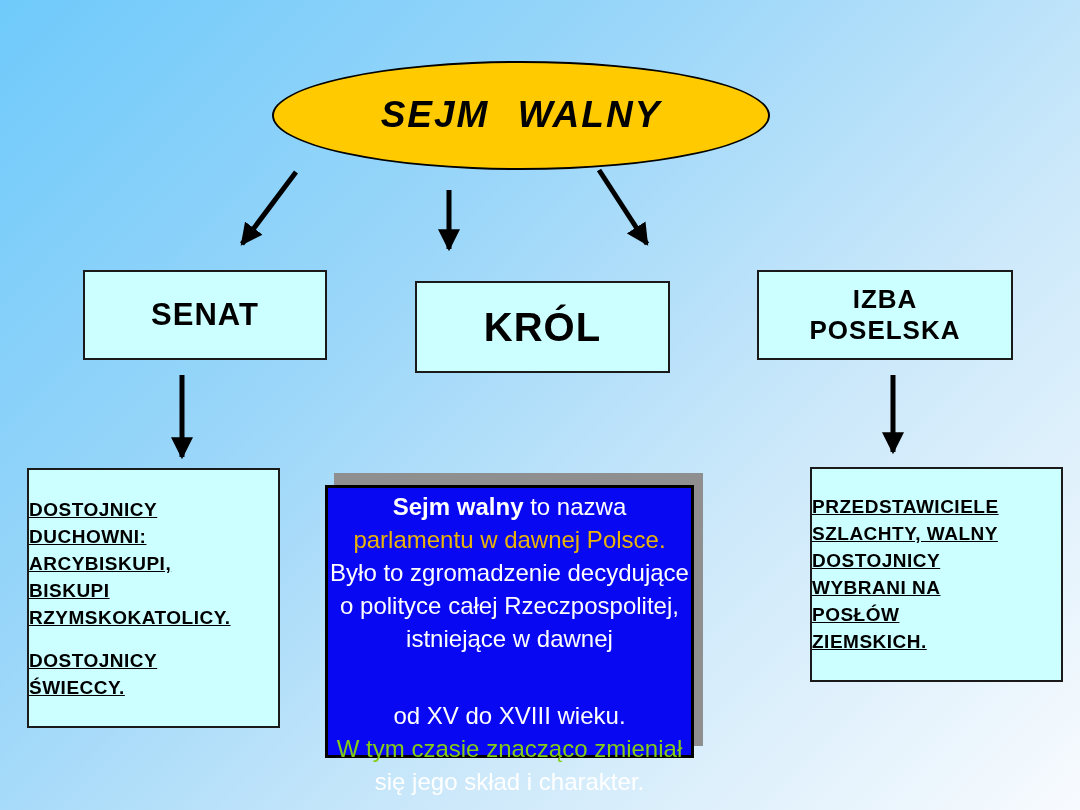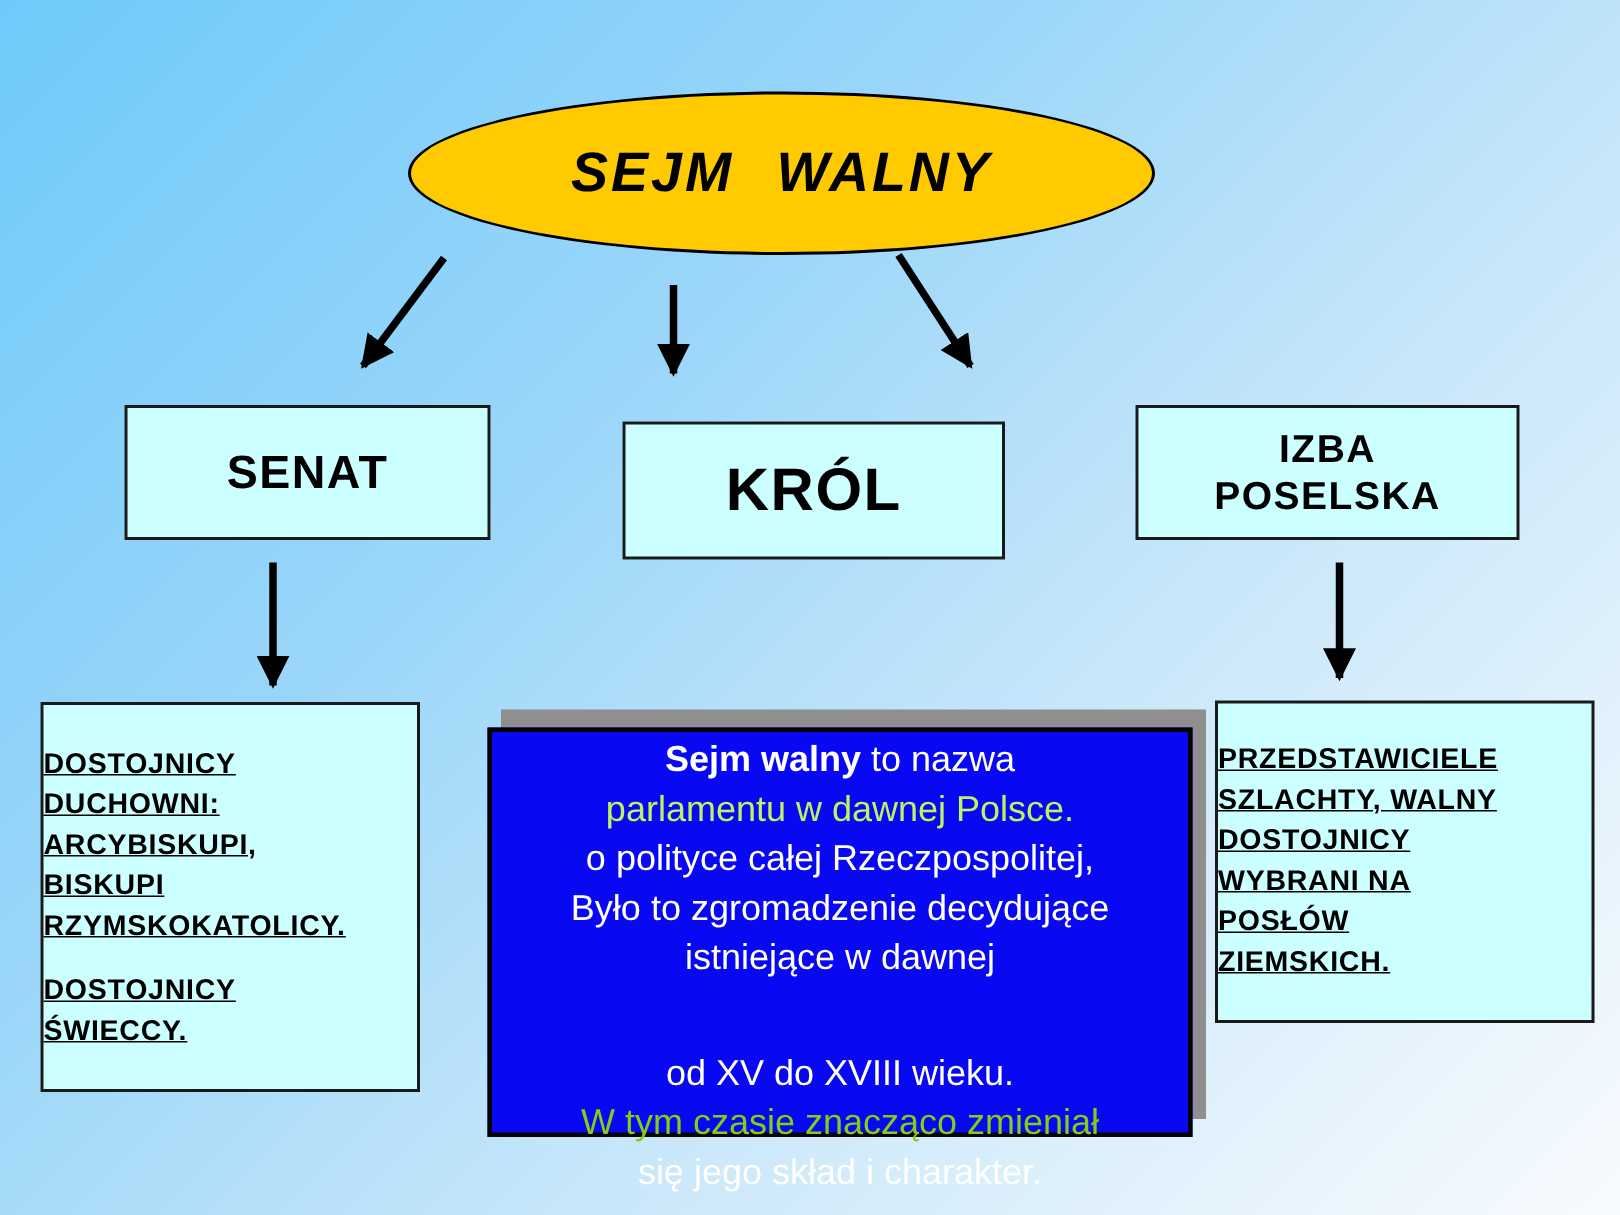--- a/index.html
+++ b/index.html
@@ -56,21 +56,21 @@
     text-decoration: underline;
   }
   .detail.senat-detail { left:27px; top:468px; width:253px; height:260px; padding-top:26px; }
   .detail.izba-detail  { left:810px; top:467px; width:253px; height:215px; padding-top:24px; }
   .detail .para { margin:0 0 0 0; }
   .detail .para + .para { margin-top:16px; }
 
   .desc {
     position: absolute;
     left:325px; top:485px;
-    width:470px; height:273px;
+    width:369px; height:273px;
     box-sizing: border-box;
     border: 3px solid #000;
     box-shadow: 9px -12px 0 0 #8F8F8F;
     text-align: center;
     font-size: 24px;
     line-height: 33px;
     padding-top: 2px;
   }
   .desc .lead { font-weight: bold; }
 </style>
@@ -139,22 +139,22 @@
     <div>DOSTOJNICY</div>
     <div>WYBRANI NA</div>
     <div>POSŁÓW</div>
     <div>ZIEMSKICH.</div>
   </div>
 
   <div class="desc" style="background-color: rgb(8, 8, 242);">
     <div style="color: rgb(255, 255, 255);">
       <span class="lead">Sejm walny</span><span> to nazwa</span>
     </div>
-    <div style="color: #bef264;">parlamentu w dawnej Polsce.</div>
+    <div style="color: #eab308;">parlamentu w dawnej Polsce.</div>
+    <div style="color: rgb(255, 255, 255);">Było to zgromadzenie decydujące</div>
     <div style="color: rgb(255, 255, 255);">o polityce całej Rzeczpospolitej,</div>
-    <div style="color: rgb(255, 255, 255);">Było to zgromadzenie decydujące</div>
     <div style="color: rgb(255, 255, 255);">istniejące w dawnej</div>
     <div style="color: rgb(255, 255, 255); margin-top: 44px;">od XV do XVIII wieku.</div>
     <div style="color: #84cc16;">W tym czasie znacząco zmieniał</div>
     <div style="color: rgb(255, 255, 255);">się jego skład i charakter.</div>
   </div>
 
 </div>
 
 </body></html>

